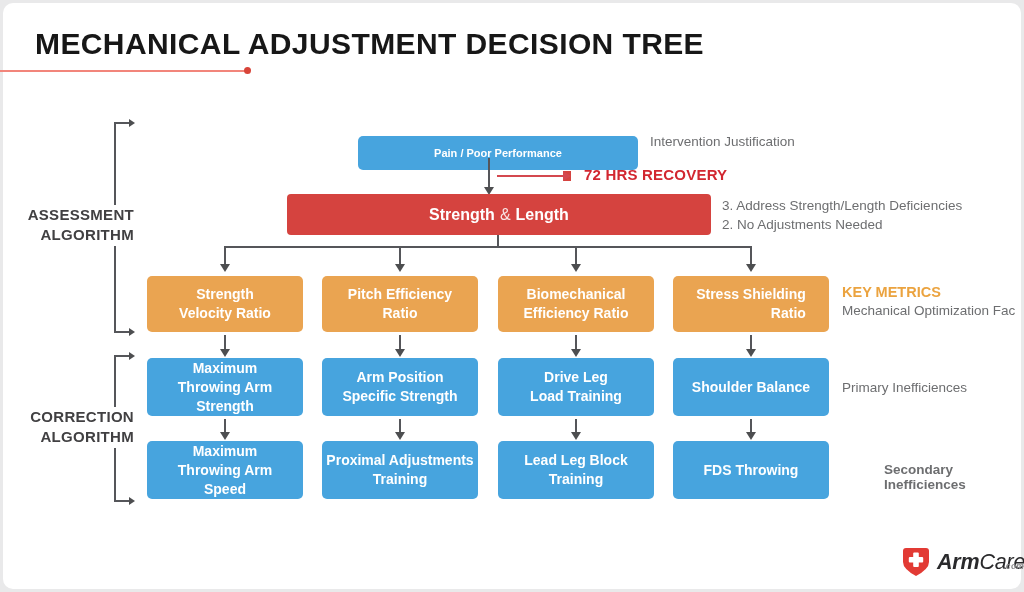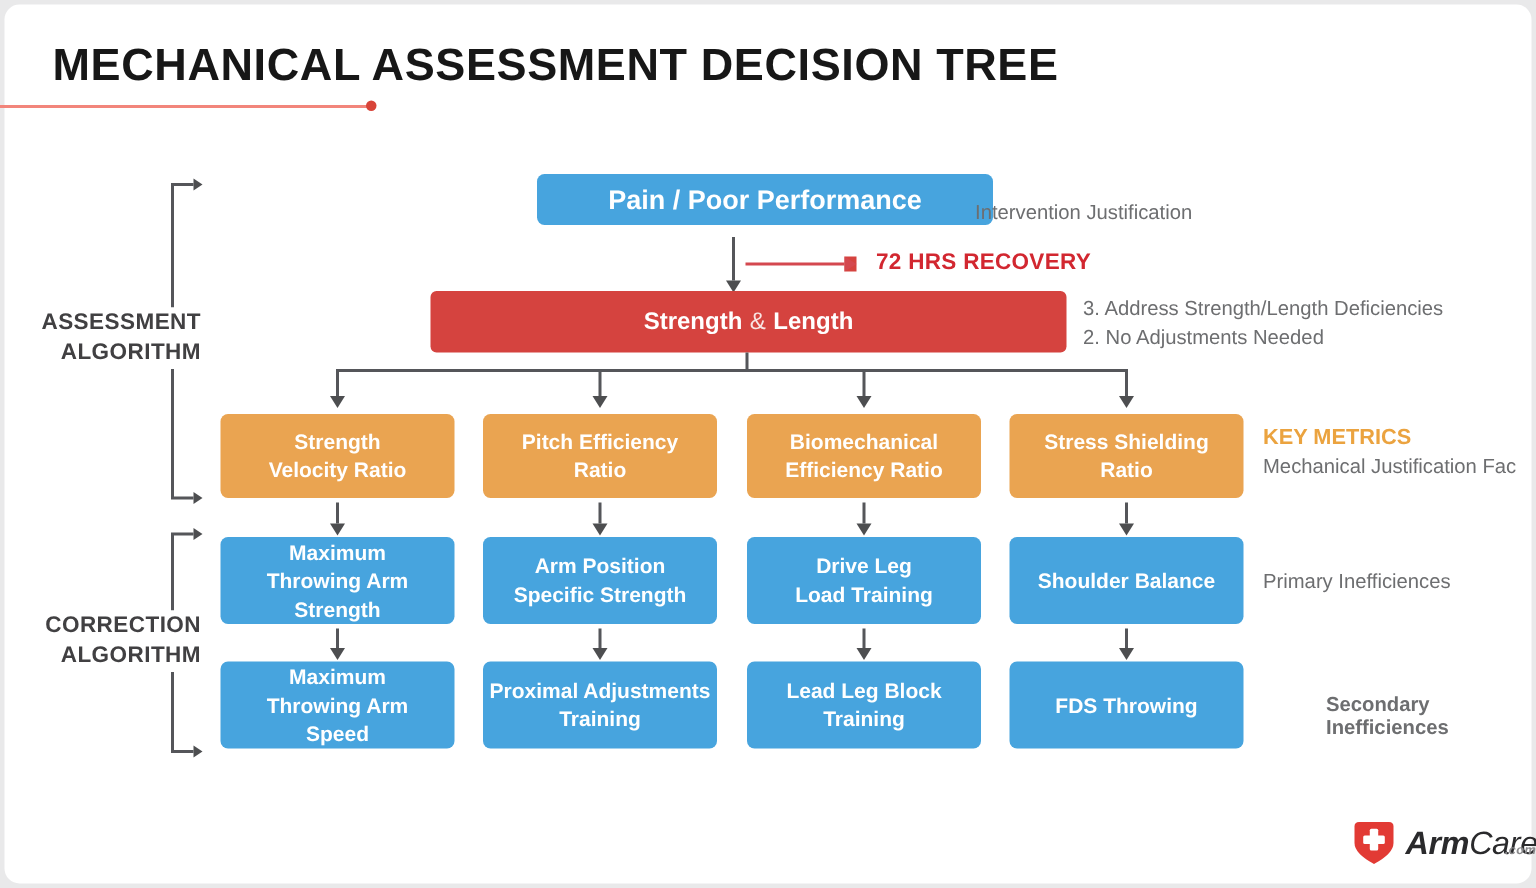--- a/index.html
+++ b/index.html
@@ -13,29 +13,29 @@
   .page-title { left:35px; top:27px; font-size:30px; font-weight:800; letter-spacing:.4px; color:#171717; }
   .title-line { left:0; top:70px; width:247px; height:2px; background:#f2857b; }
   .title-dot { left:244px; top:67px; width:7px; height:7px; border-radius:50%; background:#d84439; }
 
   .node { border-radius:5px; display:flex; align-items:center; justify-content:center;
           text-align:center; color:#ffffff; font-weight:700; white-space:pre-line; }
   .blue   { background:#47a4de; }
   .orange { background:#eaa451; }
   .red    { background:#d5433f; }
 
-  .root-node { left:358px; top:116px; width:304px; height:34px; font-size:18px; }
+  .root-node { left:358px; top:136px; width:280px; height:34px; font-size:11px; }
   .decision-node { left:287px; top:194px; width:424px; height:41px; font-size:16px; border-radius:4px; }
   .decision-node .amp { font-weight:300; opacity:.85; padding:0 5px; }
 
   .metric-node, .p-node, .s-node { width:156px; font-size:14px; line-height:19px; }
   .metric-node { top:276px; height:56px; }
   .p-node { top:358px; height:58px; }
   .s-node { top:441px; height:58px; }
-  .col0 { left:147px; } .col1 { left:322px; } .col2 { left:498px; } .col3 { left:673px; }
+  .col0 { left:147px; } .col1 { left:322px; } .col2 { left:498px; } .col3 { left:673px;text-align:right; }
 
   .gray-note { color:#6d6e70; font-size:13.5px; }
   .note-root { left:650px; top:134px; }
   .note-list { left:722px; top:196px; line-height:19px; white-space:pre-line; }
   .key-metrics { left:842px; top:284px; font-size:14.5px; font-weight:800; color:#eba33f; }
   .key-sub { left:842px; top:303px; white-space:nowrap; }
   .note-primary { left:842px; top:380px; }
   .note-secondary { left:884px; top:462px;font-weight:bold; }
 
   .recovery { left:584px; top:166px; font-size:15px; font-weight:800; color:#d22730; letter-spacing:.2px; }
@@ -58,21 +58,21 @@
   .logo-arm { font-weight:900; }
   .logo-care { font-weight:400; }
   .logo-tld { position:absolute; right:1px; bottom:-4px; font-size:8.5px; font-weight:700; color:#8a8a8c; letter-spacing:.3px; }
 </style>
 </head>
 <body>
 
 <div class="card"></div>
 <div class="stage">
 
-  <div class="abs page-title">MECHANICAL ASSESSMENT DECISION TREE</div>
+  <div class="abs page-title">MECHANICAL ADJUSTMENT DECISION TREE</div>
   <div class="abs title-line"></div>
   <div class="abs title-dot"></div>
 
   <div class="abs node blue root-node">Pain / Poor Performance</div>
   <div class="abs gray-note note-root">Intervention Justification</div>
 
   <div class="abs vline" style="left:488px; top:158px; height:29px;"></div>
   <div class="abs ah-down" style="left:484px; top:187px;"></div>
 
   <div class="abs red-line" style="left:497px; top:175px; width:66px;"></div>
@@ -100,21 +100,21 @@
 
   <div class="abs node orange metric-node col0">Strength
 Velocity Ratio</div>
   <div class="abs node orange metric-node col1">Pitch Efficiency
 Ratio</div>
   <div class="abs node orange metric-node col2">Biomechanical
 Efficiency Ratio</div>
   <div class="abs node orange metric-node col3">Stress Shielding
 Ratio</div>
   <div class="abs key-metrics">KEY METRICS</div>
-  <div class="abs gray-note key-sub">Mechanical Justification Fac</div>
+  <div class="abs gray-note key-sub">Mechanical Optimization Fac</div>
 
   <div class="abs vline" style="left:224px; top:335px; height:14px;"></div>
   <div class="abs vline" style="left:399px; top:335px; height:14px;"></div>
   <div class="abs vline" style="left:575px; top:335px; height:14px;"></div>
   <div class="abs vline" style="left:750px; top:335px; height:14px;"></div>
   <div class="abs ah-down" style="left:220px; top:349px;"></div>
   <div class="abs ah-down" style="left:395px; top:349px;"></div>
   <div class="abs ah-down" style="left:571px; top:349px;"></div>
   <div class="abs ah-down" style="left:746px; top:349px;"></div>
 

